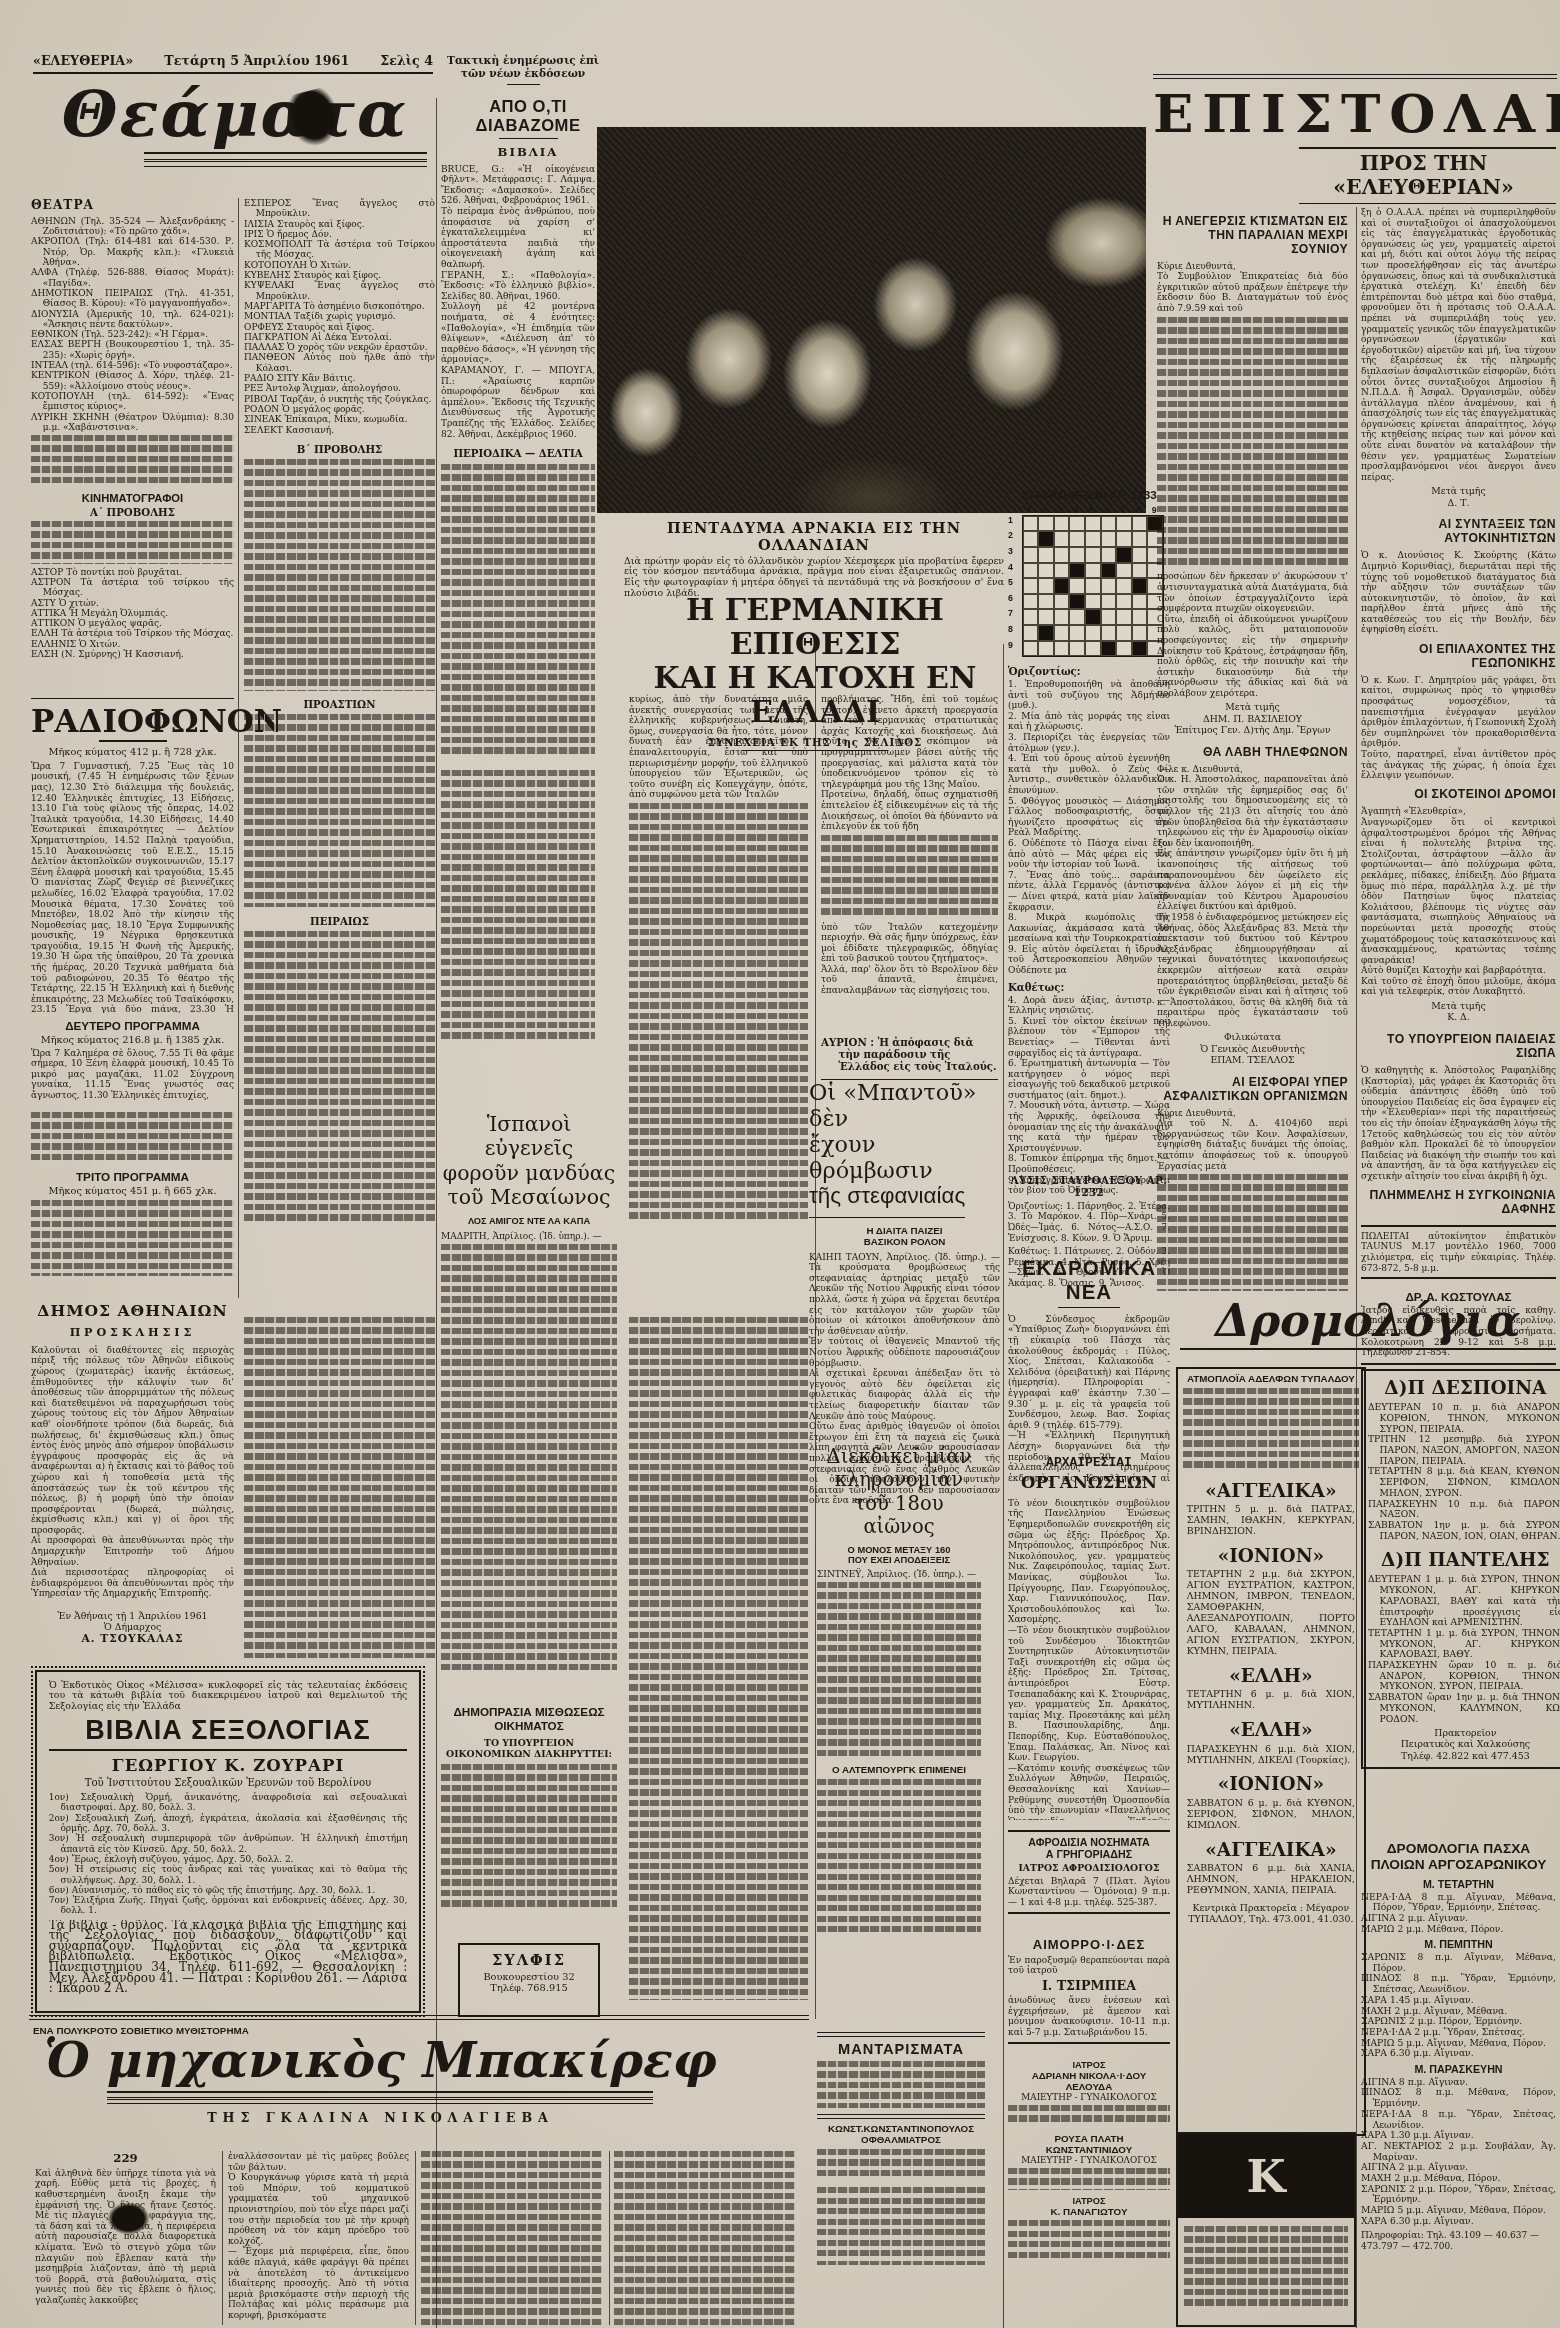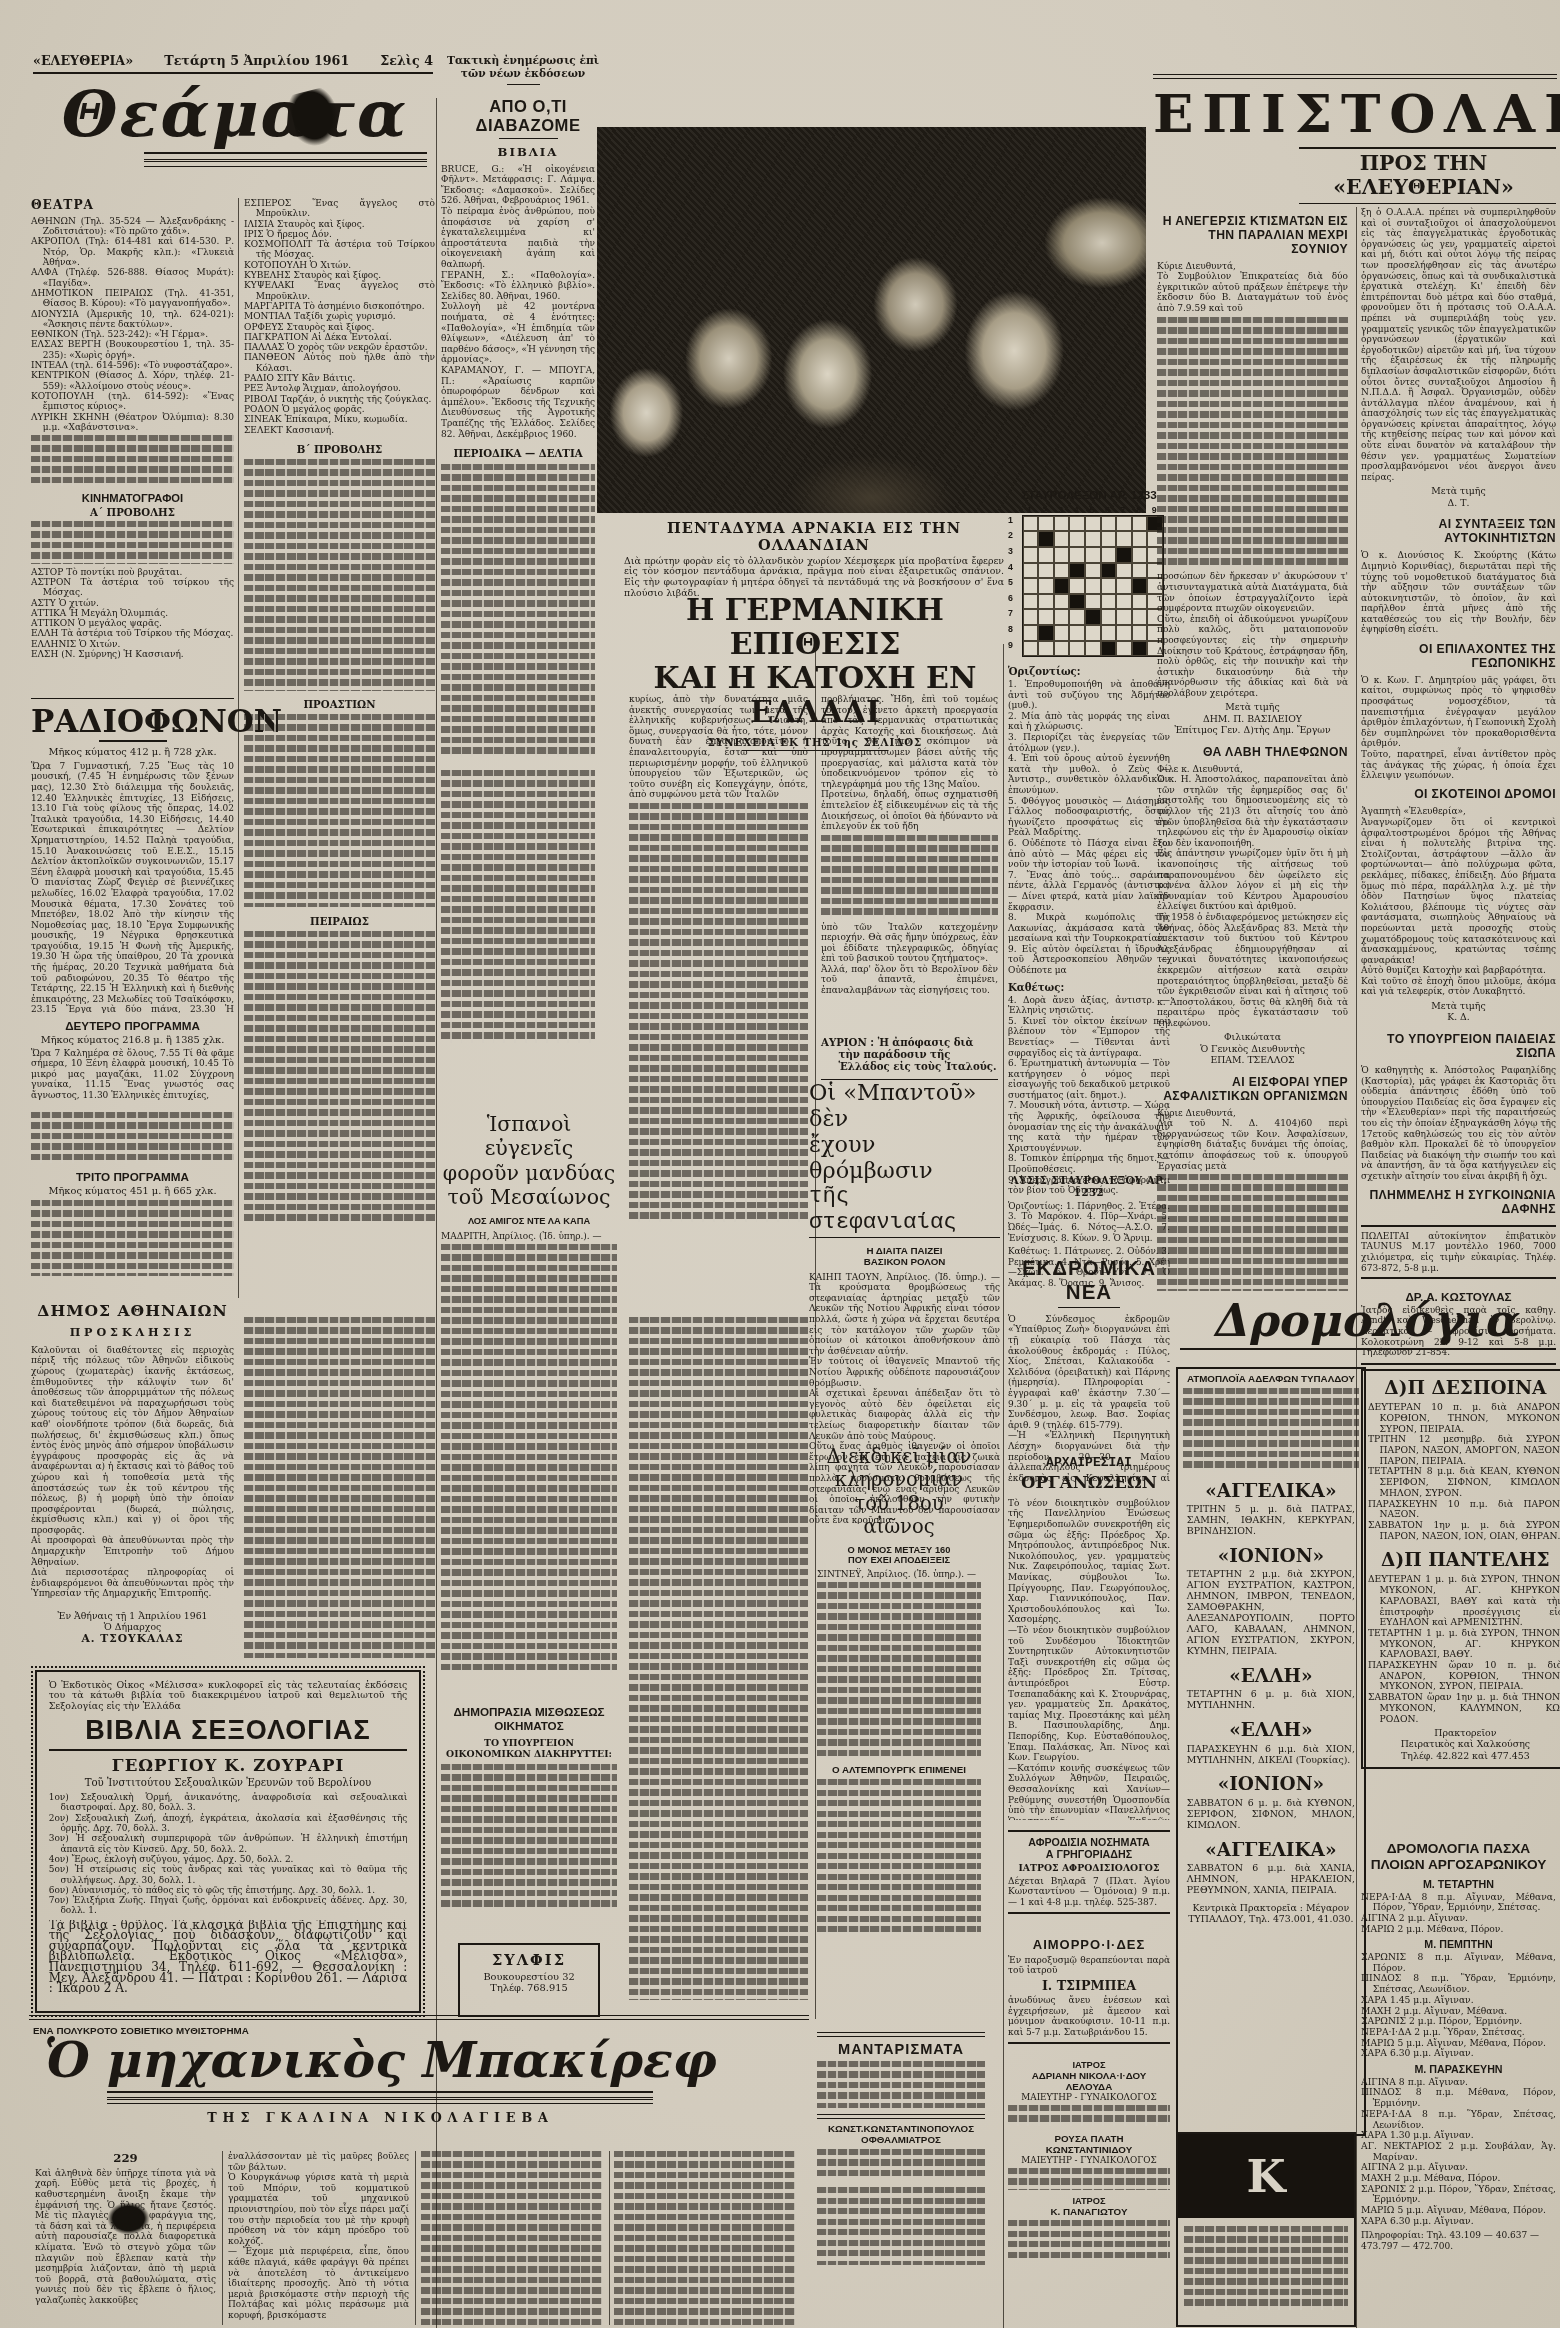--- a/index.html
+++ b/index.html
@@ -193,21 +193,21 @@
 Ἀλλά, παρ' ὅλον ὅτι τὸ Βερολῖνον δὲν τοῦ ἀπαντᾶ, ἐπιμένει, ἐπαναλαμβάνων τὰς εἰσηγήσεις του.</div>
   </div>
   <div class="ab" style="left:821px;top:1036px;width:177px">
     <div class="b" style="font-size:10.2px;line-height:12.2px;padding-left:17.6px;text-indent:-17.6px">ΑΥΡΙΟΝ : Ἡ ἀπόφασις διὰ τὴν παράδοσιν τῆς Ἑλλάδος εἰς τοὺς Ἰταλούς.</div>
     <div class="hrS" style="margin-top:5.9px"></div>
   </div>
 
   <div class="ab" style="left:809px;top:1079px;width:191px">
     <div style="font-size:22.4px;line-height:26px;font-family:'DejaVu Serif',serif">Οἱ «Μπαντοῦ» δὲν</div>
     <div style="font-size:22.4px;line-height:26px;font-family:'DejaVu Serif',serif">ἔχουν θρόμβωσιν</div>
-    <div style="font-size:22.4px;line-height:26px;font-family:Liberation Mono, monospace;border-bottom:1px solid #1c1813;display:inline-block;padding-bottom:2px">τῆς στεφανιαίας</div>
+    <div style="font-size:22.4px;line-height:26px;font-family:Liberation Sans, sans-serif;border-bottom:1px solid #1c1813;display:inline-block;padding-bottom:8px">τῆς στεφανιαίας</div>
     <div class="c b sans" style="font-size:9.8px;margin-top:6.8px">Η ΔΙΑΙΤΑ ΠΑΙΖΕΙ</div>
     <div class="c b sans" style="font-size:9.8px">ΒΑΣΙΚΟΝ ΡΟΛΟΝ</div>
     <div class="j" style="height:252px;margin-top:4.9px">ΚΑΙΗΠ ΤΑΟΥΝ, Ἀπρίλιος. (Ἰδ. ὑπηρ.). — Τὰ κρούσματα θρομβώσεως τῆς στεφανιαίας ἀρτηρίας μεταξὺ τῶν Λευκῶν τῆς Νοτίου Ἀφρικῆς εἶναι τόσον πολλά, ὥστε ἡ χώρα νὰ ἔρχεται δευτέρα εἰς τὸν κατάλογον τῶν χωρῶν τῶν ὁποίων οἱ κάτοικοι ἀποθνήσκουν ἀπὸ τὴν ἀσθένειαν αὐτήν.
 Ἐν τούτοις οἱ ἰθαγενεῖς Μπαντοῦ τῆς Νοτίου Ἀφρικῆς οὐδέποτε παρουσιάζουν θρόμβωσιν.
 Αἱ σχετικαὶ ἔρευναι ἀπέδειξαν ὅτι τὸ γεγονὸς αὐτὸ δὲν ὀφείλεται εἰς φυλετικὰς διαφορὰς ἀλλὰ εἰς τὴν τελείως διαφορετικὴν δίαιταν τῶν Λευκῶν ἀπὸ τοὺς Μαύρους.
 Οὕτω ἕνας ἀριθμὸς ἰθαγενῶν οἱ ὁποῖοι ἔτρωγον ἐπὶ ἔτη τὰ παχειὰ εἰς ζωικὰ λίπη φαγητὰ τῶν Λευκῶν παρουσίασαν πολλὰ κρούσματα θρομβώσεως τῆς στεφανιαίας ἐνῷ ἕνας ἀριθμὸς Λευκῶν οἱ ὁποῖοι ἠκολούθουν τὴν φυτικὴν δίαιταν τῶν Μπαντοῦ δὲν παρουσίασαν οὔτε ἕνα κροῦσμα.
 Αἱ ὑγειονομικαὶ ὑπηρεσίαι τῆς νοτιοαφρικανικῆς Κυβερνήσεως θὰ δημοσιεύσουν προσεχῶς λεπτομερῆ ἔκθεσιν τῶν ἀποτελεσμάτων τῶν ἐρευνῶν των ἡ ὁποία θὰ εἶναι πολύτιμος διὰ τοὺς ἰατροὺς ὁλοκλήρου τοῦ Κόσμου.</div>
   </div>
 
   <div class="ab" style="left:817px;top:1445px;width:164px">

